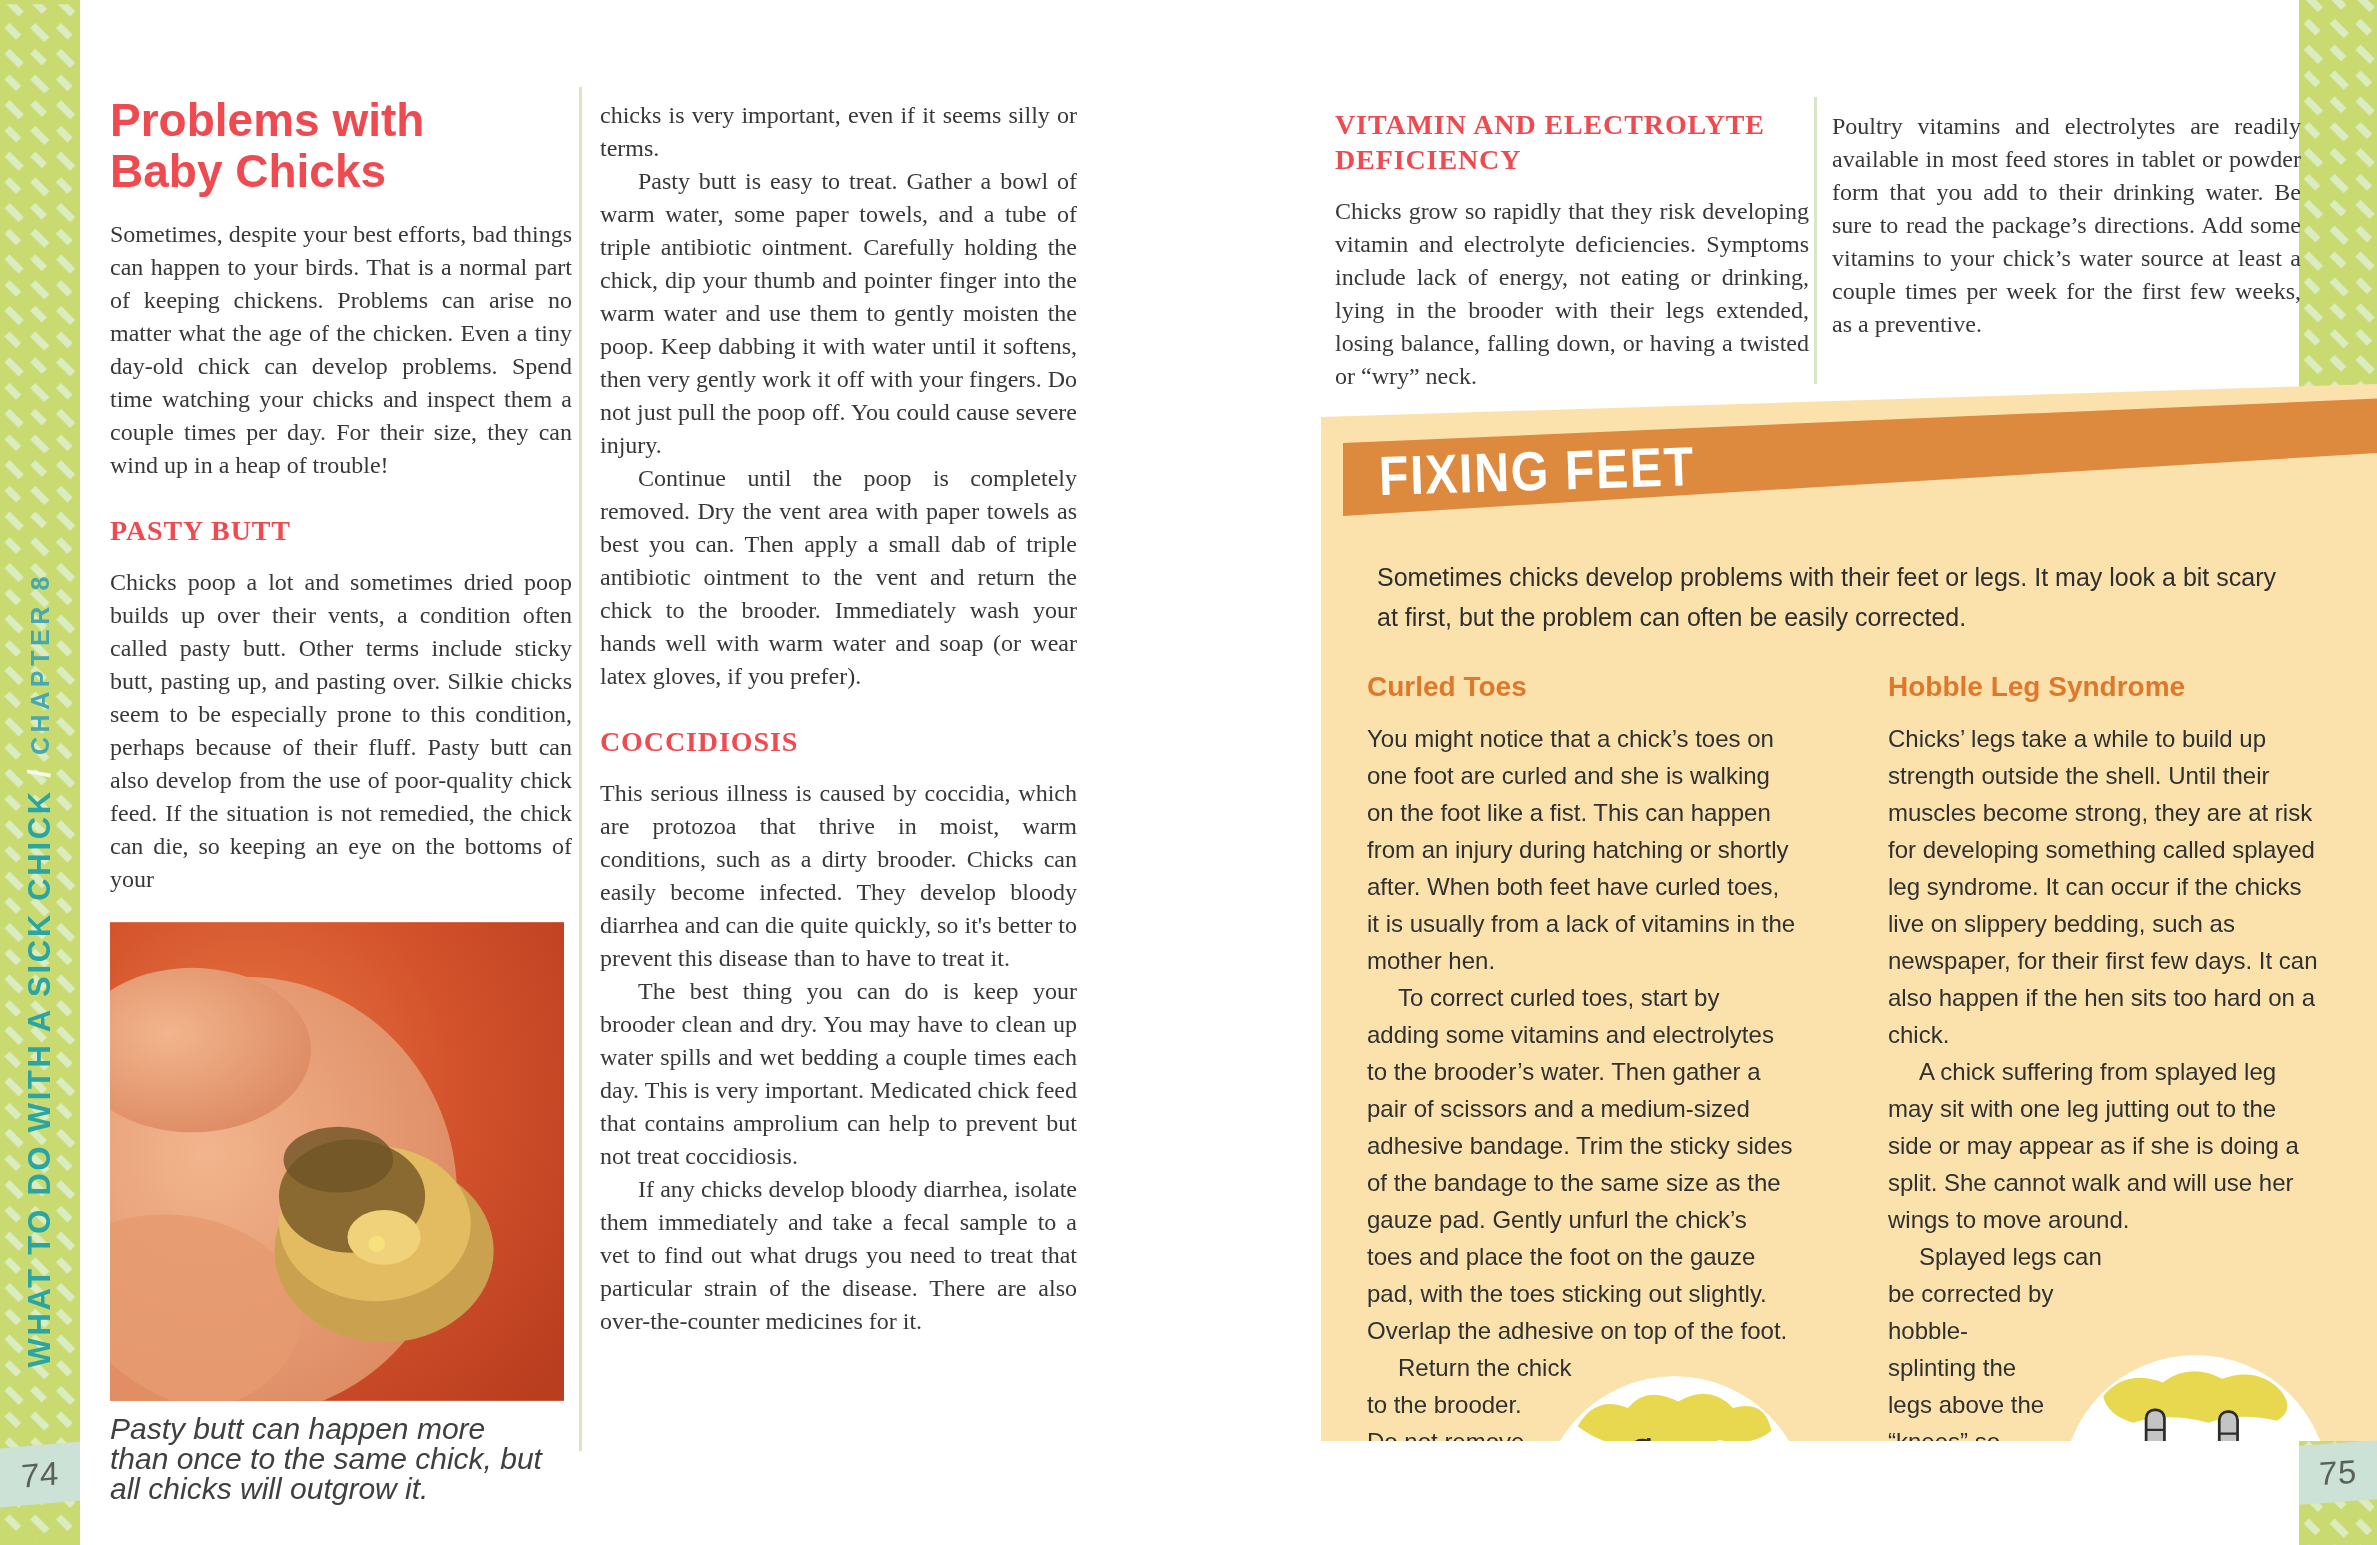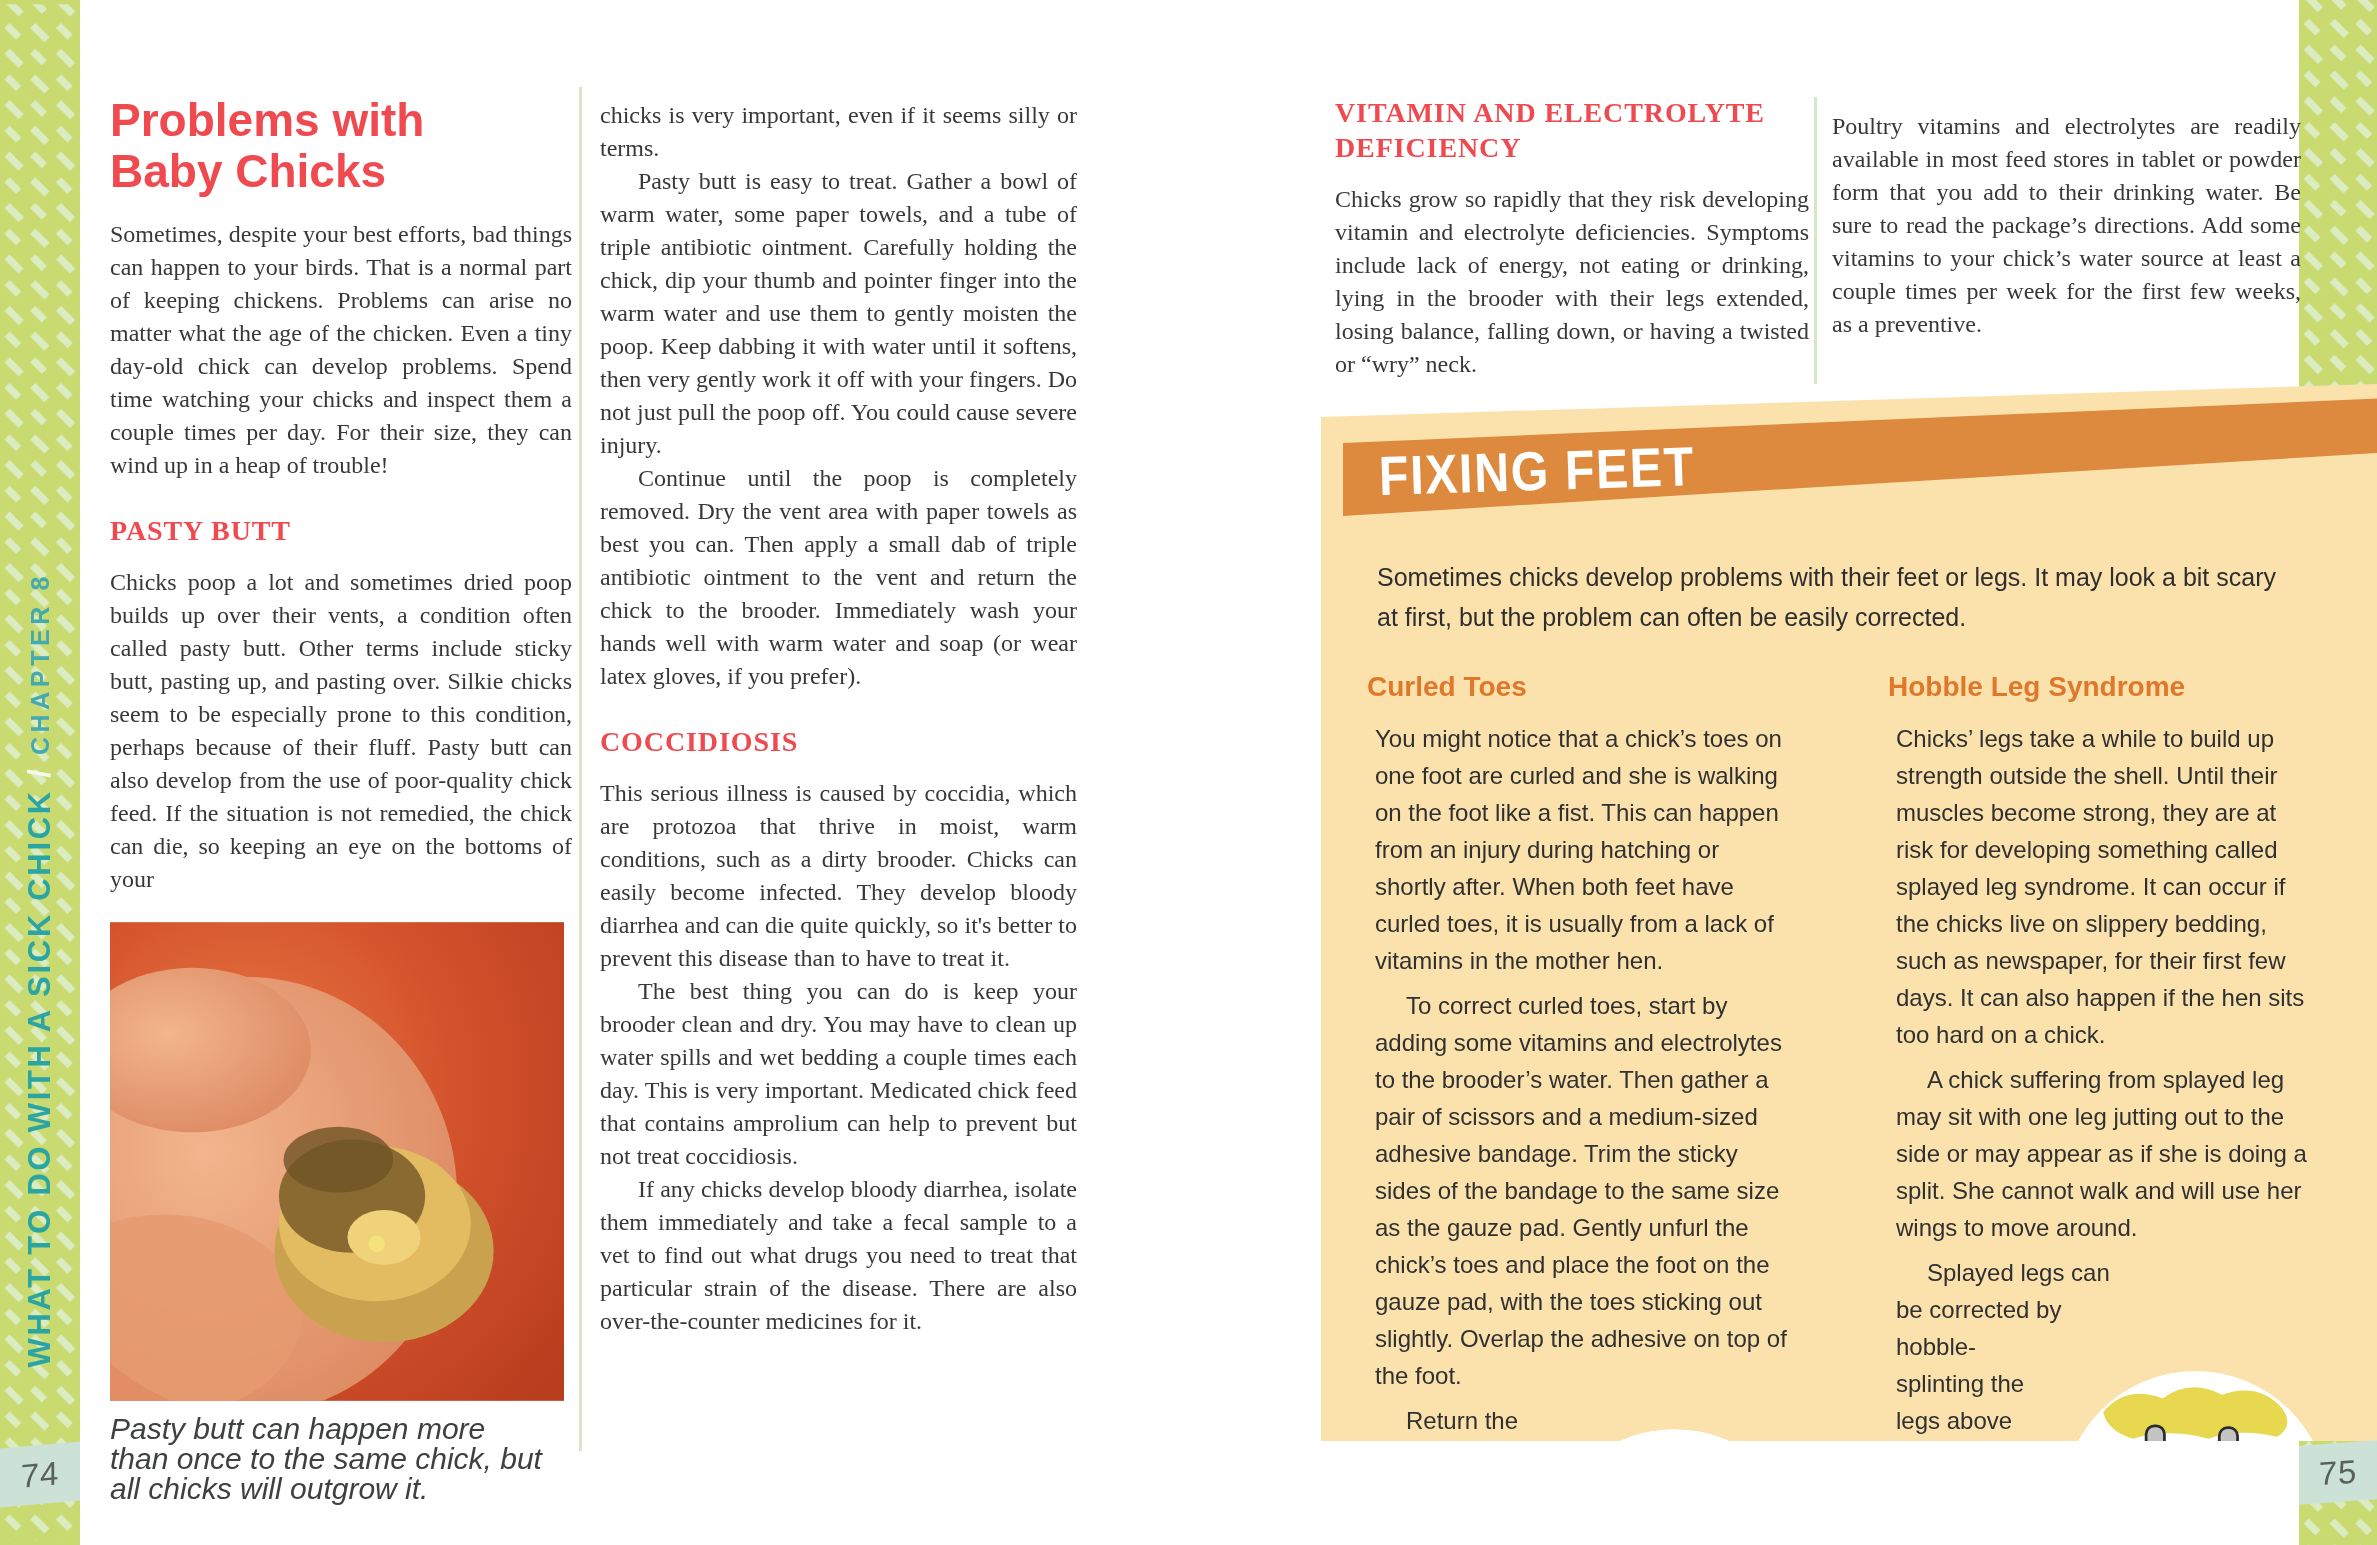--- a/index.html
+++ b/index.html
@@ -24,40 +24,40 @@
   .page-num{font-size:33px;color:#59615d;letter-spacing:0.9px;}
   
   .sercol{position:absolute;font-family:"Liberation Serif","DejaVu Serif",serif;
           color:#383838;font-size:24px;line-height:33px;text-align:justify;}
   .sercol p{margin:0;text-indent:38px;}
   .sercol p.flush,[data-first-flush] p:first-child{text-indent:0;}
   .page-title{font-family:"Liberation Sans",sans-serif;color:#ee4a50;font-weight:700;
               font-size:46px;line-height:51px;margin:0 0 21px 0;letter-spacing:0;}
   .red-head{font-family:"Liberation Serif","DejaVu Serif",serif;color:#ee4a50;font-weight:700;
             font-size:28px;line-height:35px;letter-spacing:0.9px;margin:31px 0 18.3px 0;text-align:left;}
-  .red-head.top{margin-top:0;}
+  .red-head.top{margin-top:12px;}
   .photo{position:absolute;left:110px;top:922px;width:454px;height:479px;overflow:hidden;}
   .caption{position:absolute;left:110px;top:1414px;width:434px;font-style:italic;
            font-size:30px;line-height:30px;color:#3f4040;font-family:"Liberation Sans",sans-serif;}
   .vdivider{position:absolute;width:2.7px;background:#d9e5c6;}
   .div1{left:579px;top:87px;height:1364px;}
   .div2{left:1814px;top:97px;height:287px;}
   
   .feetbox{position:absolute;left:1321px;top:384px;width:1056px;height:1057px;
            background:#fbe2ad;clip-path:polygon(0 33px,100% 0,100% 100%,0 100%);overflow:hidden;}
   .banner{position:absolute;left:0;top:0;width:100%;height:137px;background:#dd8a3e;
           clip-path:polygon(22px 59px,100% 14.6px,100% 69px,22px 132px);}
   .banner-text{position:absolute;left:57px;top:60px;color:#ffffff;font-weight:700;
                font-size:55px;letter-spacing:1.8px;transform:rotate(-1.8deg) scaleX(.88);
                transform-origin:left top;font-family:"Liberation Sans",sans-serif;}
   .box-content{position:absolute;left:46px;top:163px;width:951px;}
   .box-intro{font-size:25px;line-height:40px;color:#2e2e2e;margin:10px;width:924px;}
   .box-cols{display:flex;gap:91px;margin-top:31px;}
   .box-col{width:439px;font-size:24px;line-height:37px;color:#303030;}
-  .box-col p{margin:8px;text-indent:31px;}
+  .box-col p{margin:0;text-indent:31px;}
   .box-col p.flush,.box-col[data-first-flush] p:first-child{text-indent:0;}
   .orange-head{color:#e0782b;font-weight:700;font-size:28px;margin:0 0 14.6px 0;text-indent:0;}
   .wrap-circle{float:right;width:267px;height:267px;shape-outside:circle(50%);
                clip-path:circle(50%);margin:0 -11px 5.5px 14.6px;}
   .wrap-a{margin-top:27.4px;}
   .wrap-b{margin-top:117px;}
 </style>
 </head>
 <body>
 

